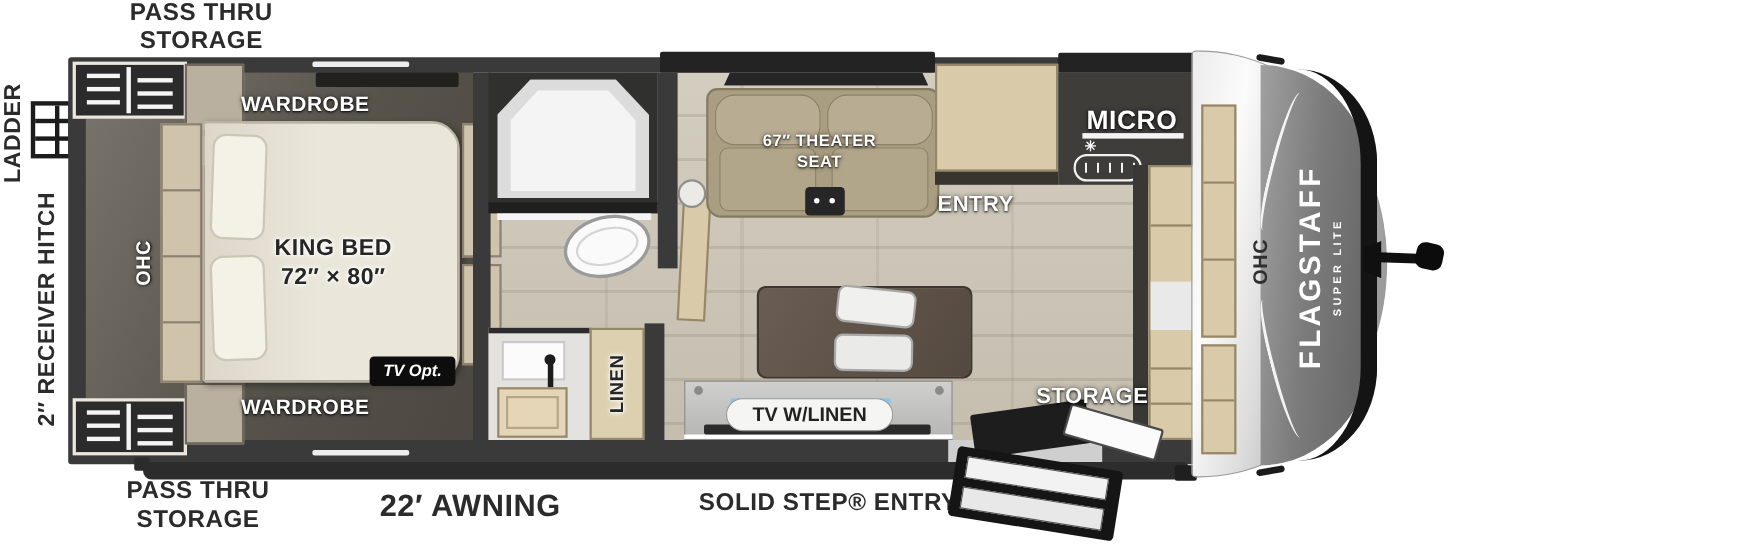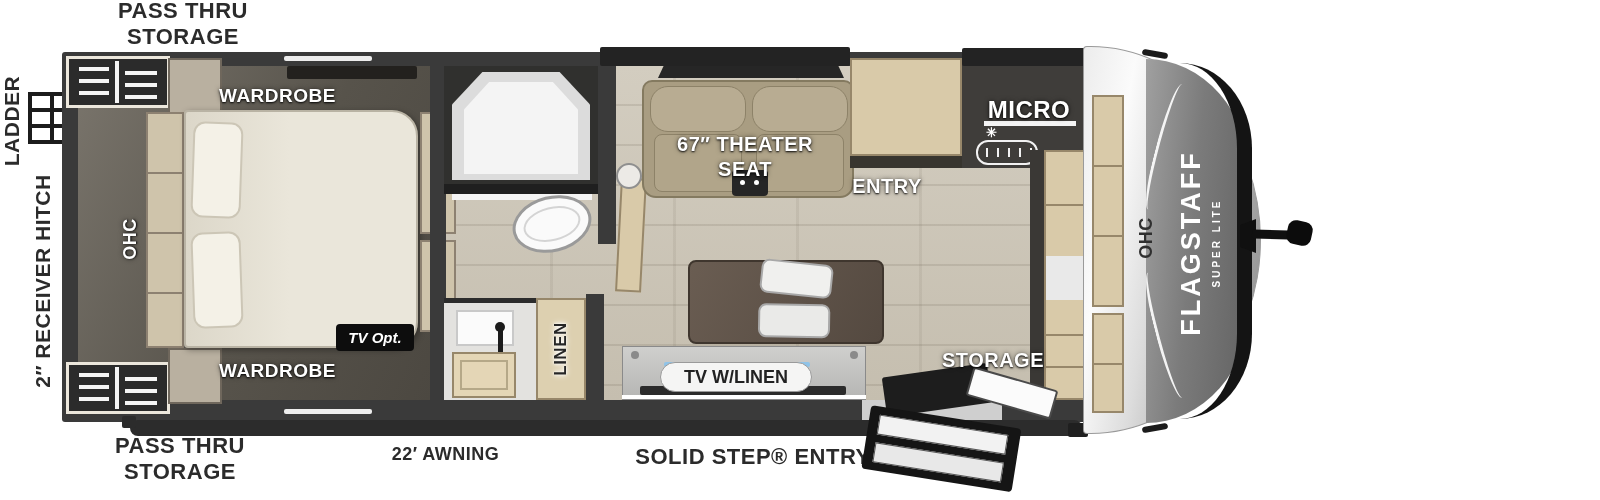--- a/index.html
+++ b/index.html
@@ -21,21 +21,21 @@
 <body>
 
 <div id="canvas">
 
   <div class="abs lx ctr pre" style="left:58px;top:-2px;width:250px;font-size:22px;line-height:1.18;">PASS THRU
 STORAGE</div>
   <div class="abs lx ctr rot" style="left:-44px;top:110px;width:110px;height:22px;font-size:21px;">LADDER</div>
   <div class="abs lx ctr rot" style="left:-72px;top:269px;width:230px;height:24px;font-size:21px;">2″ RECEIVER HITCH</div>
   <div class="abs lx ctr pre" style="left:55px;top:433px;width:250px;font-size:22px;line-height:1.18;">PASS THRU
 STORAGE</div>
-  <div class="abs lx ctr" style="left:338px;top:444px;width:215px;font-size:18px;">22′ AWNING</div>
+  <div class="abs lx ctr" style="left:320px;top:444px;width:215px;font-size:28px;">22′ AWNING</div>
   <div class="abs lx ctr" style="left:628px;top:444px;width:250px;font-size:22px;">SOLID STEP® ENTRY</div>
 
   <div class="abs" style="left:28px;top:92px;width:38px;height:52px;border:4px solid #1c1c1c;background:#fff;">
     <div class="abs" style="left:0;top:12px;width:30px;height:4px;background:#1c1c1c;"></div>
     <div class="abs" style="left:0;top:28px;width:30px;height:4px;background:#1c1c1c;"></div>
     <div class="abs" style="left:18px;top:0;width:4px;height:44px;background:#1c1c1c;"></div>
   </div>
 
   <div class="abs wall" style="left:62px;top:52px;width:1033px;height:370px;border-radius:3px;"></div>
   <div class="abs" style="left:78px;top:66px;width:352px;height:334px;background:linear-gradient(115deg,#7a756c,#57534b 55%,#4c4841);"></div>
@@ -82,20 +82,22 @@
     <div class="abs" style="left:0;top:178px;width:34px;height:2px;background:#8d8171;"></div>
   </div>
 
   <div class="abs" style="left:184px;top:110px;width:234px;height:238px;background:linear-gradient(90deg,#dcd7c9,#eae6da 45%);border:2px solid #b9b3a4;border-radius:4px 26px 26px 4px;box-shadow:2px 2px 6px rgba(0,0,0,.35);"></div>
   <div class="abs" style="left:192px;top:122px;width:50px;height:96px;background:#f4f1e7;border:2px solid #ccc6b6;border-radius:12px;transform:rotate(2deg);"></div>
   <div class="abs" style="left:192px;top:232px;width:50px;height:96px;background:#f4f1e7;border:2px solid #ccc6b6;border-radius:12px;transform:rotate(-2deg);"></div>
 
   <div class="abs lw ctr rot" style="left:95px;top:229px;width:70px;height:20px;font-size:18px;z-index:5;">OHC</div>
   <div class="abs lw ctr" style="left:190px;top:85px;width:175px;font-size:19px;z-index:5;">WARDROBE</div>
   <div class="abs lw ctr" style="left:190px;top:360px;width:175px;font-size:19px;z-index:5;">WARDROBE</div>
+  <div class="abs ld ctr pre" style="left:208px;top:213px;width:190px;font-size:21px;line-height:1.25;z-index:5;">KING BED
+72″ × 80″</div>
   <div class="abs ctr" style="left:336px;top:324px;width:78px;height:27px;background:#0d0d0d;border-radius:4px;color:#fff;font-style:italic;font-size:15px;line-height:27px;z-index:5;">TV Opt.</div>
 
   <div class="abs" style="left:420px;top:112px;width:36px;height:122px;background:#cfc4ab;border:2px solid #8d8171;"></div>
   <div class="abs" style="left:420px;top:240px;width:36px;height:92px;background:#cfc4ab;border:2px solid #8d8171;"></div>
 
   <div class="abs wall" style="left:430px;top:66px;width:16px;height:334px;"></div>
   <div class="abs" style="left:444px;top:66px;width:154px;height:120px;background:#30302e;">
     <div class="abs" style="left:8px;top:6px;width:138px;height:108px;background:#dcdcdc;clip-path:polygon(22% 0,78% 0,100% 30%,100% 100%,0 100%,0 30%);"></div>
     <div class="abs" style="left:20px;top:16px;width:114px;height:92px;background:#f4f4f4;clip-path:polygon(22% 0,78% 0,100% 30%,100% 100%,0 100%,0 30%);"></div>
   </div>
@@ -121,21 +123,21 @@
   <div class="abs" style="left:642px;top:80px;width:212px;height:118px;background:#a99d82;border:2px solid #847a60;border-radius:10px 10px 14px 14px;">
     <div class="abs" style="left:6px;top:4px;width:96px;height:46px;background:#b8ac92;border:1px solid #8d8268;border-radius:18px;"></div>
     <div class="abs" style="left:108px;top:4px;width:96px;height:46px;background:#b8ac92;border:1px solid #8d8268;border-radius:18px;"></div>
     <div class="abs" style="left:10px;top:52px;width:88px;height:58px;background:#b1a58a;border:1px solid #8d8268;border-radius:8px;"></div>
     <div class="abs" style="left:112px;top:52px;width:88px;height:58px;background:#b1a58a;border:1px solid #8d8268;border-radius:8px;"></div>
     <div class="abs" style="left:88px;top:88px;width:36px;height:26px;background:#262626;border-radius:4px;">
       <div class="abs" style="left:8px;top:10px;width:5px;height:5px;background:#fff;border-radius:50%;"></div>
       <div class="abs" style="left:22px;top:10px;width:5px;height:5px;background:#fff;border-radius:50%;"></div>
     </div>
   </div>
-  <div class="abs lw ctr pre" style="left:650px;top:132px;width:190px;font-size:20px;line-height:1.25;z-index:5;">67″ THEATER
+  <div class="abs lw ctr pre" style="left:650px;top:120px;width:190px;font-size:15px;line-height:1.25;z-index:5;">67″ THEATER
 SEAT</div>
   <div class="abs" style="left:616px;top:163px;width:26px;height:26px;background:#eceae6;border:2px solid #8f8f8f;border-radius:50%;"></div>
 
   <div class="abs tan" style="left:850px;top:58px;width:112px;height:98px;"></div>
   <div class="abs" style="left:850px;top:156px;width:112px;height:12px;background:#38352f;"></div>
   <div class="abs lw ctr" style="left:817px;top:175px;width:140px;font-size:20px;z-index:5;">ENTRY</div>
 
   <div class="abs" style="left:962px;top:66px;width:128px;height:102px;background:#3f3d3a;"></div>
   <div class="abs lw ctr" style="left:969px;top:96px;width:120px;font-size:24px;z-index:5;">MICRO</div>
   <div class="abs whitebar" style="left:984px;top:121px;width:92px;height:5px;"></div>

